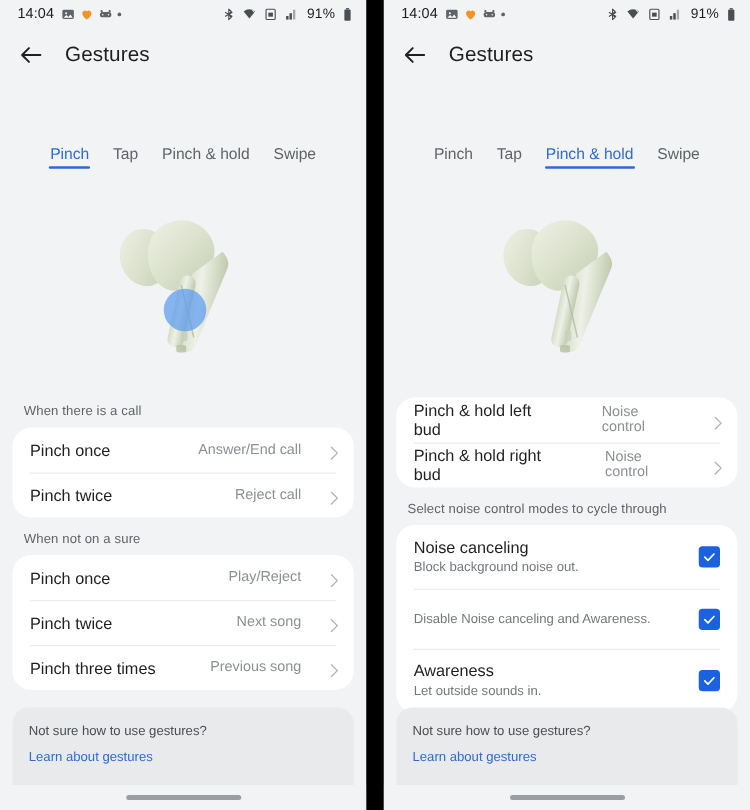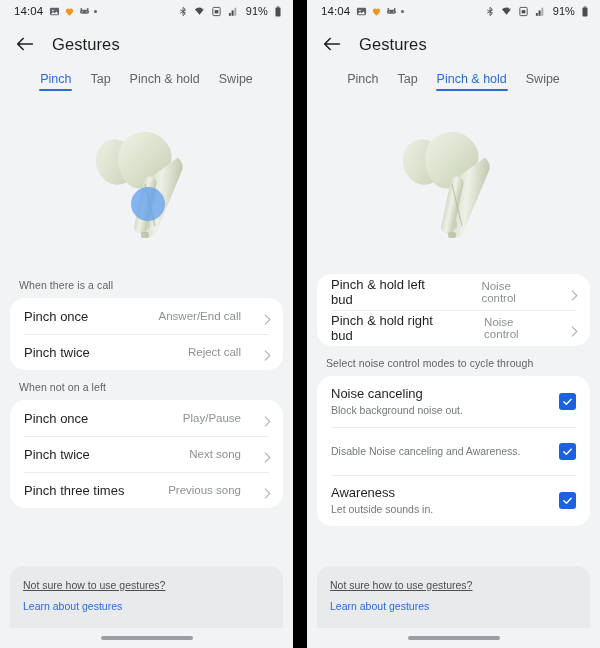--- a/index.html
+++ b/index.html
@@ -51,20 +51,21 @@
   .appbar-title { font-size: 16.5px; color: #1f1f1f; font-weight: 400; letter-spacing: .1px; }
 
   
   .tabs {
     display: flex;
     justify-content: center;
     align-items: flex-start;
     gap: 17px;
     height: 34px;
     padding-top: 4px;
+    margin-top: 44px;
   }
   .tab {
     font-size: 12.5px;
     color: #5f6368;
     padding: 2px 1px 5px 1px;
     position: relative;
     cursor: pointer;
     white-space: nowrap;
   }
   .tab.active { color: #2c6bd8; }
@@ -149,21 +150,21 @@
   }
 
   
   .footer-wrap { position: absolute; left: 0; right: 0; bottom: 0; }
   .footer-card {
     margin: 0 10px;
     background: #e9eaec;
     border-radius: 13px 13px 0 0;
     padding: 11px 13px 14px 13px;
   }
-  .footer-q { font-size: 10.5px; color: #4a4d51; line-height: 16px; text-decoration: underline; }
+  .footer-q { font-size: 10.5px; color: #4a4d51; line-height: 16px; }
   .footer-link { font-size: 10.5px; color: #2c6bd8; margin-top: 5px; cursor: pointer; line-height: 16px; }
   .navbar { height: 20px; display: flex; align-items: center; justify-content: center; background: #f2f3f5; }
   .nav-pill { width: 92px; height: 3.5px; border-radius: 2px; background: #9b9ea2; }
 </style>
 </head>
 <body>
 
 <div class="stage">
 
   <div class="phone">
@@ -293,26 +294,26 @@
           <span class="row-spacer"></span>
           <span class="row-value">Reject call</span>
           <span class="chev">
             <svg width="7" height="11" viewBox="0 0 8 14">
                 <path d="M1 1l6 6-6 6" stroke="#b0b4b8" stroke-width="1.4" fill="none" stroke-linecap="round" stroke-linejoin="round"></path>
               </svg>
           </span>
         </div>
       </div>
 
-      <div class="group-label">When not on a left</div>
+      <div class="group-label">When not on a sure</div>
       <div class="card">
         <div class="row">
           <span class="row-title">Pinch once</span>
           <span class="row-spacer"></span>
-          <span class="row-value">Play/Pause</span>
+          <span class="row-value">Play/Reject</span>
           <span class="chev">
             <svg width="7" height="11" viewBox="0 0 8 14">
                 <path d="M1 1l6 6-6 6" stroke="#b0b4b8" stroke-width="1.4" fill="none" stroke-linecap="round" stroke-linejoin="round"></path>
               </svg>
           </span>
         </div>
         <div class="row">
           <span class="row-title">Pinch twice</span>
           <span class="row-spacer"></span>
           <span class="row-value">Next song</span>

